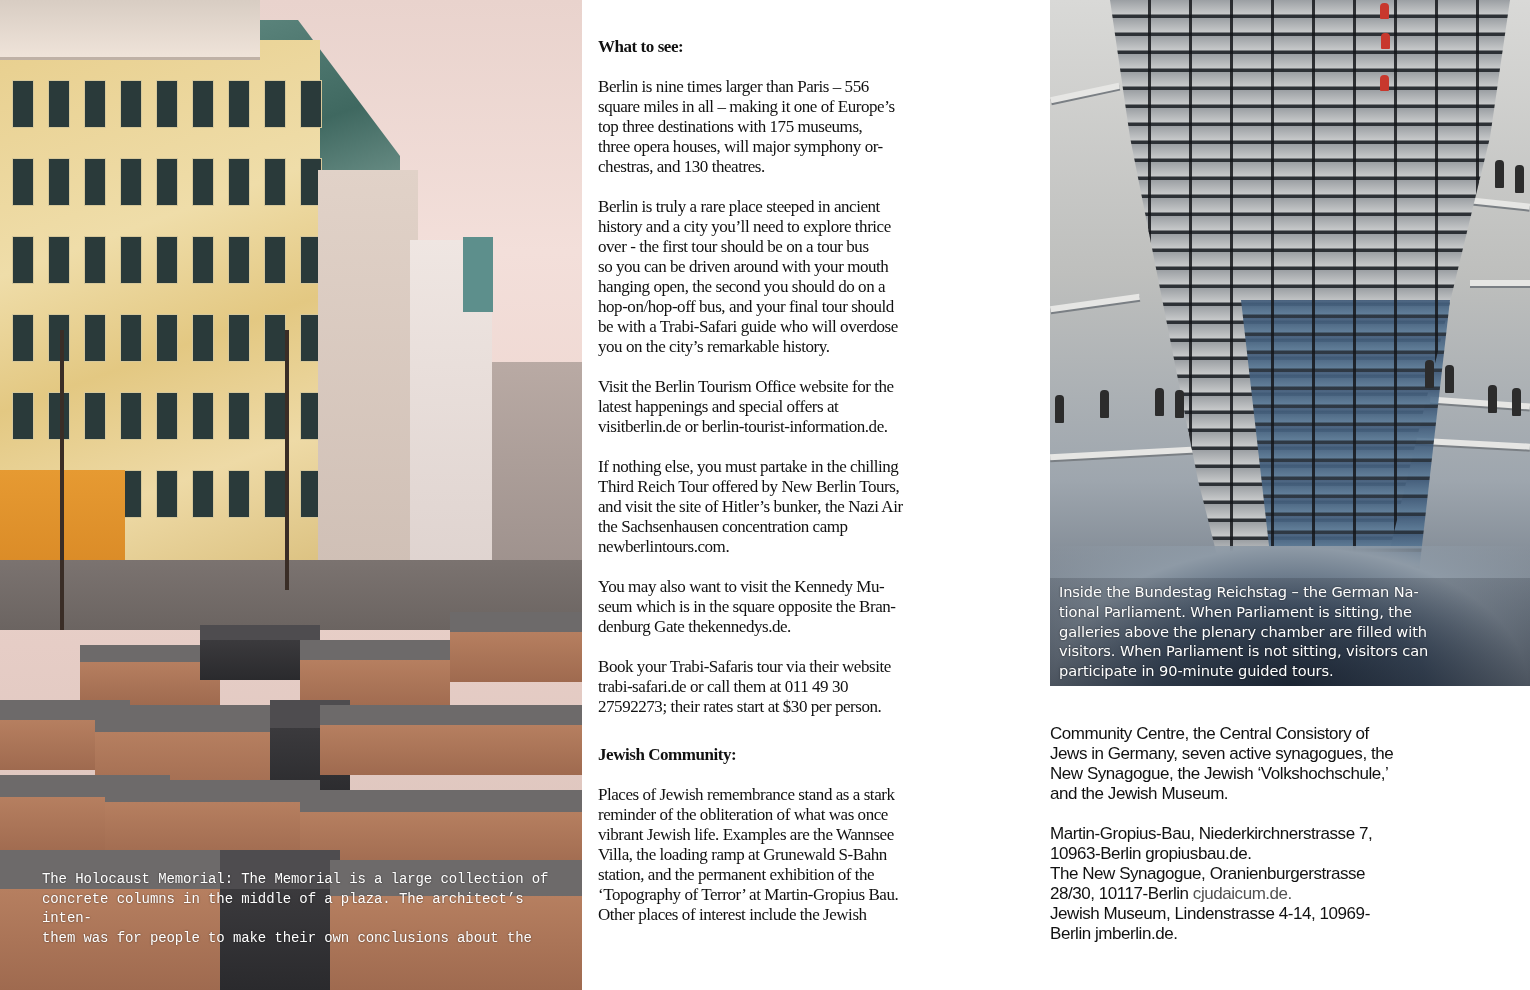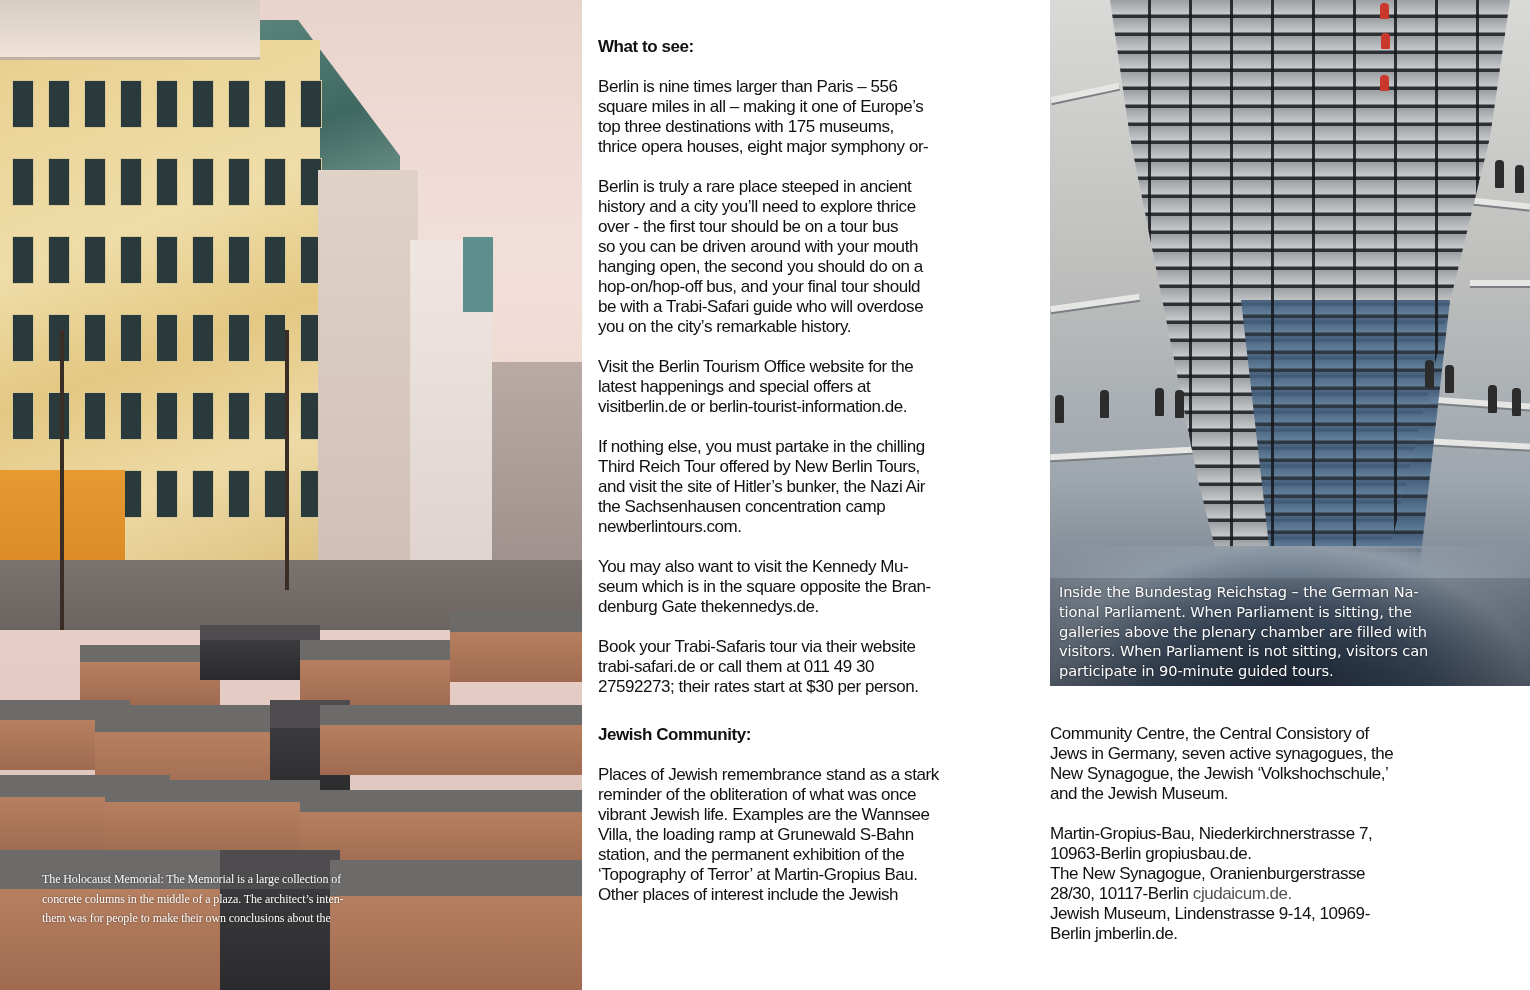--- a/index.html
+++ b/index.html
@@ -38,29 +38,29 @@
 
   .stele { position: absolute; }
   .stele .top { position: absolute; left: 0; top: 0; right: 0; height: 28%; background: #6d6a6a; }
   .stele .front { position: absolute; left: 0; bottom: 0; right: 0; top: 28%;
     background: linear-gradient(180deg, #b67f60, #9f6a4f); }
   .stele.dark .front { background: linear-gradient(180deg, #3b3a3d, #2a2a2d); }
   .stele.dark .top { background: #4e4c4f; }
 
   .caption-left {
     position: absolute; left: 42px; top: 870px; width: 535px;
-    font-family: Liberation Serif, serif; font-size: 12px; line-height: 19.5px;
+    font-family: Liberation Mono, monospace; font-size: 14px; line-height: 19.5px;
     color: #ffffff; text-shadow: 0 0 2px rgba(0,0,0,0.55);
     letter-spacing: -0.1px;
   }
 
   
   .col-mid {
     position: absolute; left: 598px; top: 37px; width: 440px;
-    font-family: Liberation Sans, sans-serif; font-size: 17px; line-height: 20px;
+    font-family: Liberation Serif, serif; font-size: 17px; line-height: 20px;
     color: #111; letter-spacing: -0.45px;
   }
   .heading { font-weight: bold; font-size: 17px; line-height: 20px; margin-bottom: 20px; }
   .para { margin-bottom: 20px; }
   .para.tight { margin-bottom: 28px; }
 
   
   .photo-right {
     position: absolute; left: 1050px; top: 0; width: 480px; height: 686px; overflow: hidden;
     background: linear-gradient(180deg, #d9d9d7 0%, #bebfbd 40%, #9ea6ae 70%, #5a6573 100%);
@@ -233,21 +233,22 @@
   <div>them was for people to make their own conclusions about the</div>
 </div>
 
 <div class="col-mid">
   <div class="heading">What to see:</div>
 
   <div class="para">
     <div>Berlin is nine times larger than Paris – 556</div>
     <div>square miles in all – making it one of Europe’s</div>
     <div>top three destinations with 175 museums,</div>
-    <div>thrice opera houses, eight major symphony or-</div>
+    <div>three opera houses, will major symphony or-</div>
+    <div>chestras, and 130 theatres.</div>
   </div>
 
   <div class="para">
     <div>Berlin is truly a rare place steeped in ancient</div>
     <div>history and a city you’ll need to explore thrice</div>
     <div>over - the first tour should be on a tour bus</div>
     <div>so you can be driven around with your mouth</div>
     <div>hanging open, the second you should do on a</div>
     <div>hop-on/hop-off bus, and your final tour should</div>
     <div>be with a Trabi-Safari guide who will overdose</div>
@@ -342,17 +343,17 @@
   <div class="para">
     <div>
       <div>Martin-Gropius-Bau, Niederkirchnerstrasse 7,</div>
       <div>10963-Berlin gropiusbau.de.</div>
     </div>
     <div>
       <div>The New Synagogue, Oranienburgerstrasse</div>
       <div><span>28/30, 10117-Berlin </span><span class="light">cjudaicum.de.</span></div>
     </div>
     <div>
-      <div>Jewish Museum, Lindenstrasse 9-14, 10969-</div>
+      <div>Jewish Museum, Lindenstrasse 4-14, 10969-</div>
       <div>Berlin jmberlin.de.</div>
     </div>
   </div>
 </div>
 
 </body></html>

